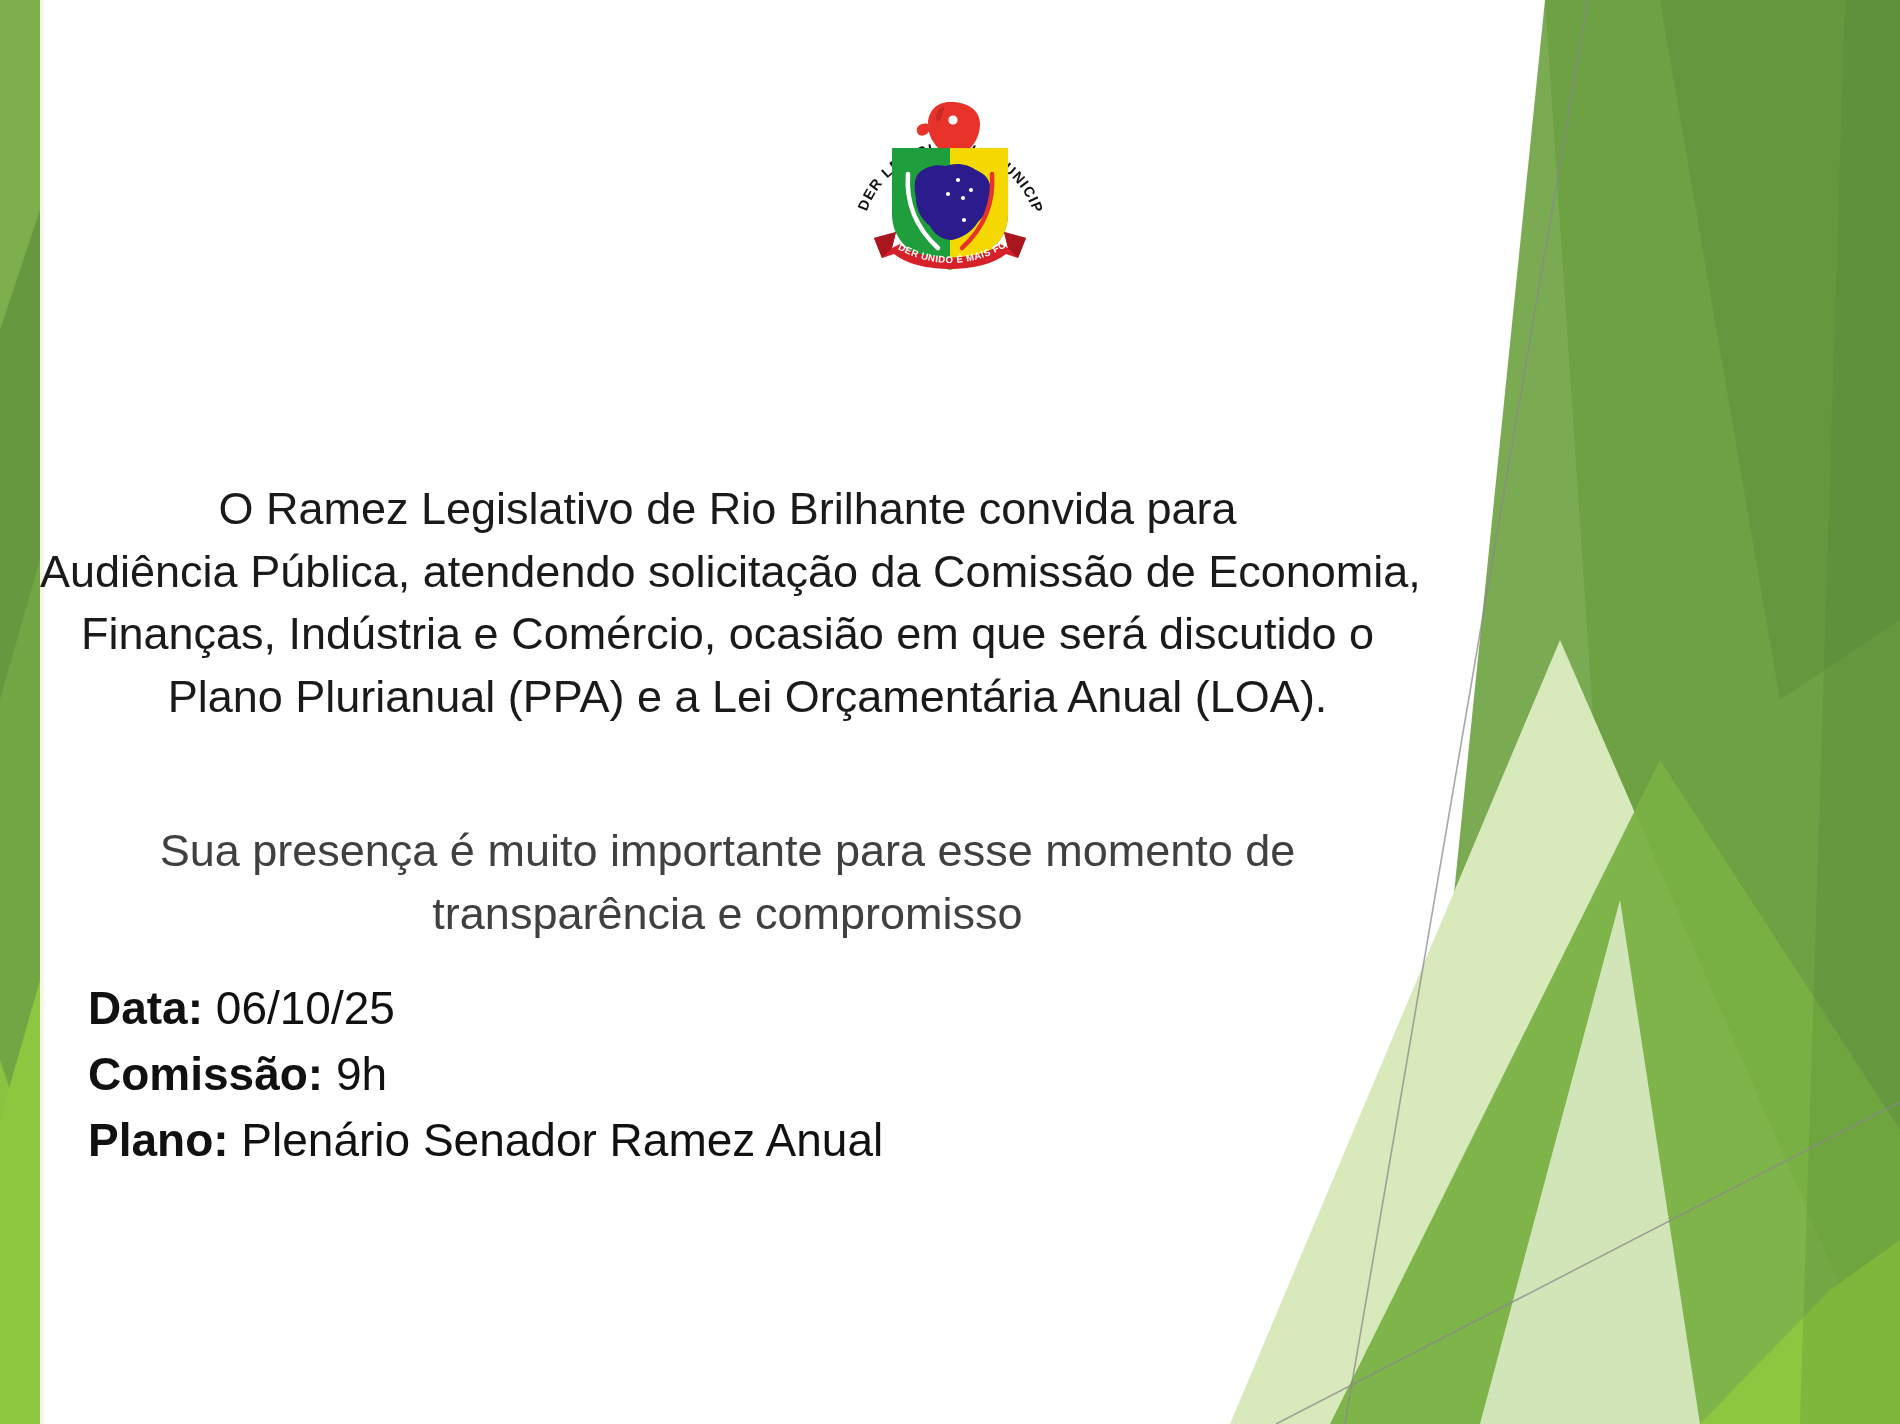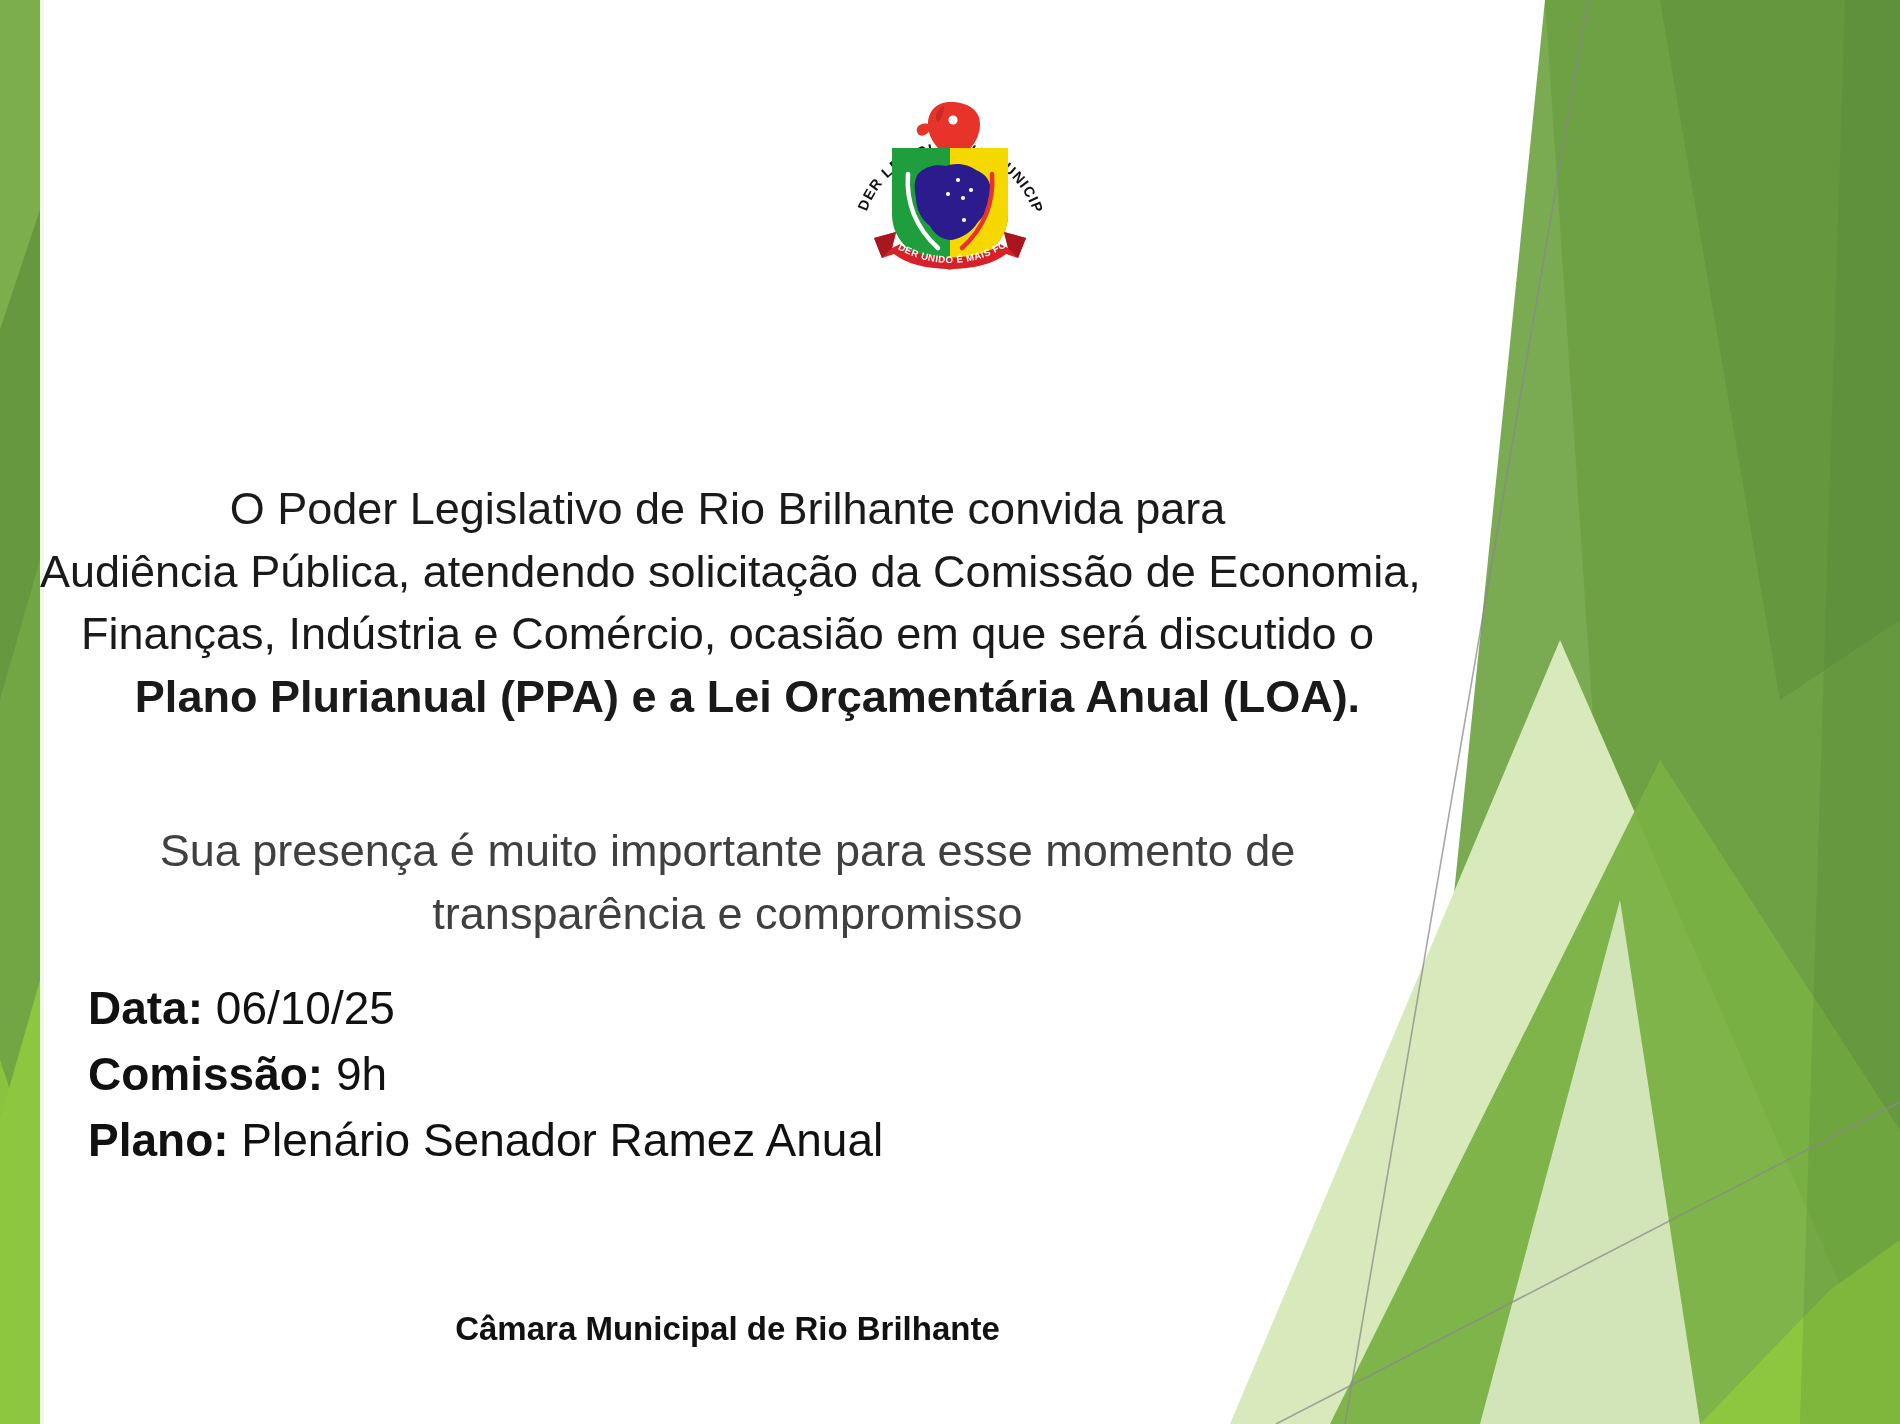--- a/index.html
+++ b/index.html
@@ -56,21 +56,21 @@
     top: 478px;
     left: 40px;
     width: 1375px;
     text-align: center;
     color: #1a1a1a;
     font-size: 45px;
     line-height: 1.39;
     font-family: "Liberation Sans", sans-serif;
   }
   #invite-block .line { display: block; white-space: nowrap; }
-  #invite-block .bold { font-weight: bold; padding-left: 40px; }
+  #invite-block .bold { font-weight: normal; padding-left: 40px; }
 
   #presence-block {
     position: absolute;
     top: 820px;
     left: 40px;
     width: 1375px;
     text-align: center;
     color: #404040;
     font-size: 45px;
     line-height: 1.39;
@@ -201,21 +201,21 @@
           </defs>
           <text font-family="'Liberation Sans', sans-serif" font-size="9.6" font-weight="bold" fill="#ffffff" letter-spacing="0.5">
             <textPath href="#ribbonpath" startOffset="50%" text-anchor="middle">O PODER UNIDO É MAIS FORTE</textPath>
           </text>
         </g>
       </svg>
     </div>
   </div>
 
   <div id="invite-block">
-    <span class="line">O Poder Legislativo de Rio Brilhante convida para</span>
+    <span class="line">O Ramez Legislativo de Rio Brilhante convida para</span>
     <span class="line">Audiência Pública, atendendo solicitação da Comissão de Economia,</span>
     <span class="line">Finanças, Indústria e Comércio, ocasião em que será discutido o</span>
     <span class="line bold">Plano Plurianual (PPA) e a Lei Orçamentária Anual (LOA).</span>
   </div>
 
   <div id="presence-block">
     <span class="line">Sua presença é muito importante para esse momento de</span>
     <span class="line">transparência e compromisso</span>
   </div>
 
@@ -227,15 +227,14 @@
     <span class="det-row">
       <span class="det-label">Comissão:</span>
       <span class="det-value">9h</span>
     </span>
     <span class="det-row">
       <span class="det-label">Plano:</span>
       <span class="det-value">Plenário Senador Ramez Anual</span>
     </span>
   </div>
 
-  <div id="footer-block">Câmara Municipal de Rio Brilhante</div>
 
 </div>
 
 </body></html>

